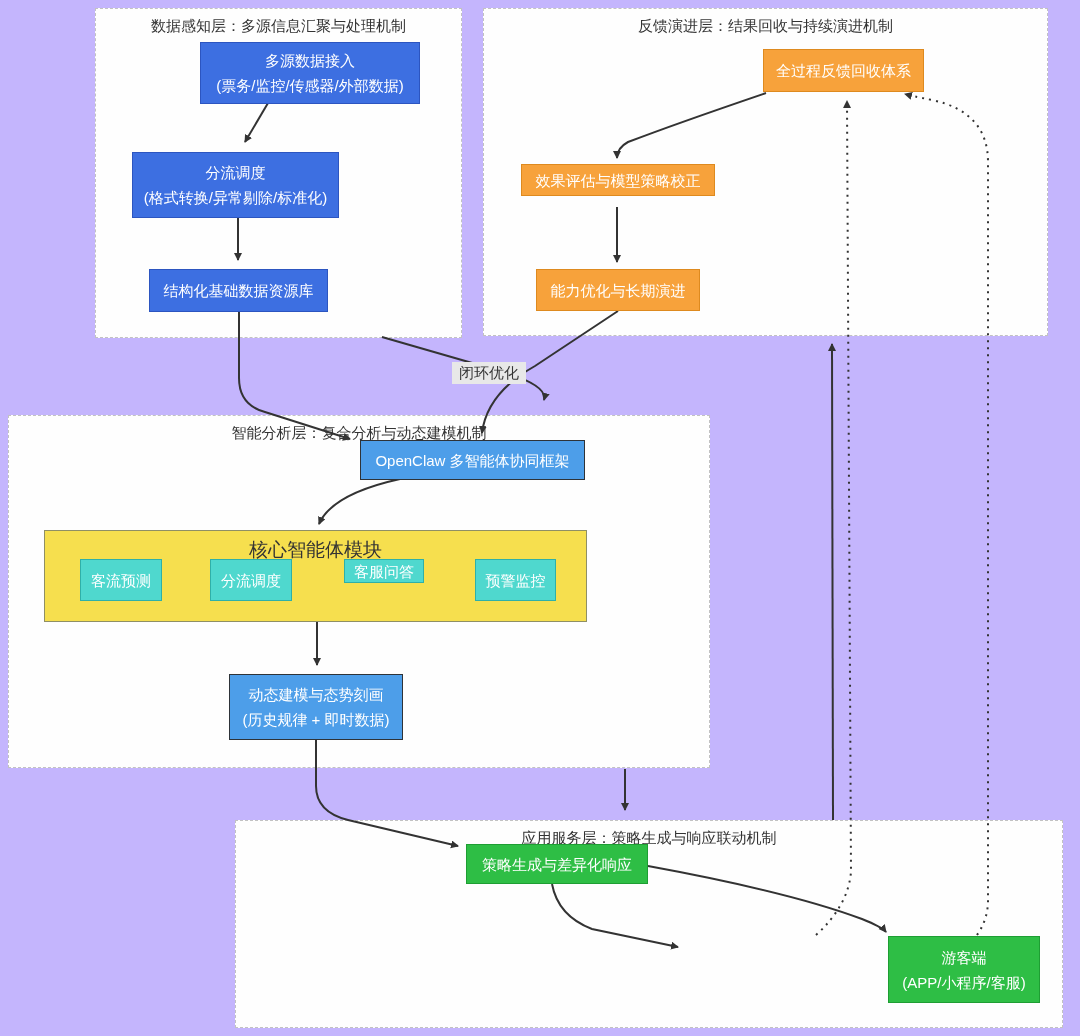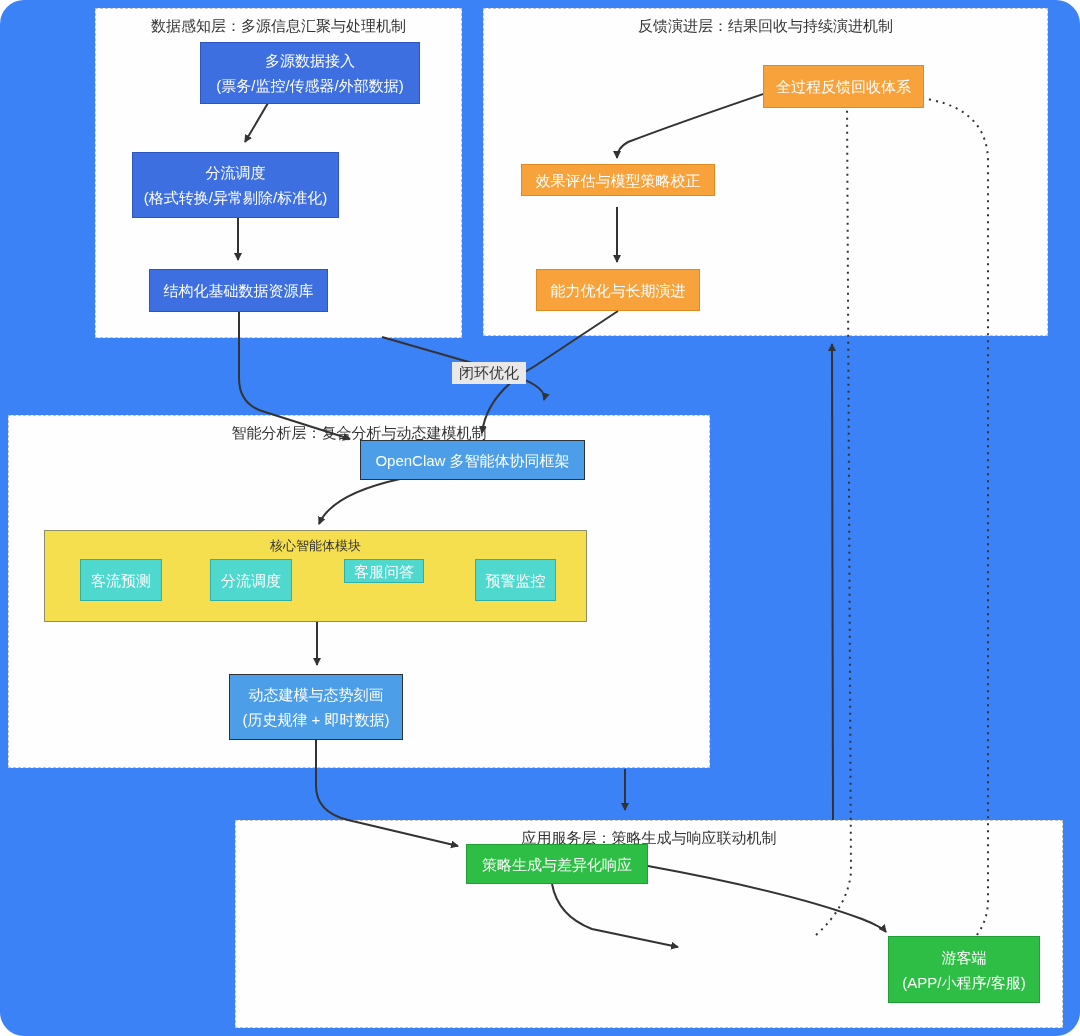--- a/index.html
+++ b/index.html
@@ -1,35 +1,35 @@
 <!DOCTYPE html>
 <html><head>
 <meta charset="utf-8">
 <style>
   html,body{margin:0;padding:0;background:#ffffff;}
   body{font-family:"Liberation Sans","DejaVu Sans",sans-serif;}
-  .canvas{position:relative;width:1080px;height:1036px;background:#3b82f6;overflow:hidden;border-radius:24px;}
+  .canvas{position:relative;width:1080px;height:1036px;background:#c4b5fd;overflow:hidden;}
 
   
   .layer{position:absolute;border:1.5px dashed #c2c2c2;background:#fefefe;box-sizing:border-box;}
   .layer-title{position:absolute;width:100%;top:8px;text-align:center;font-size:15px;color:#333;}
 
   
   svg.edges{position:absolute;left:0;top:0;pointer-events:none;}
 
   
   .node{position:absolute;box-sizing:border-box;display:flex;flex-direction:column;align-items:center;justify-content:center;text-align:center;font-size:15px;line-height:25px;}
   .node .l1,.node .l2{white-space:nowrap;}
   .blue{background:#3D6FE1;border:1.5px solid #2C55C0;color:#fff;}
   .lblue{background:#4D9EE9;border:1.5px solid #2e3338;color:#fff;}
   .orange{background:#F7A23B;border:1.5px solid #DE8A1F;color:#fff;}
   .green{background:#2EBE45;border:1.5px solid #1E9E33;color:#fff;}
   .cyan{background:#4FD8CE;border:1.5px solid #2FB0A8;color:#fff;}
   .yellow-group{position:absolute;box-sizing:border-box;background:#F6DF4E;border:1.5px solid #8f8f65;}
-  .yellow-title{position:absolute;width:100%;top:6px;text-align:center;font-size:13px;color:#333;}
+  .yellow-title{position:absolute;width:100%;top:6px;text-align:center;font-size:19px;color:#333;}
   .edge-label{position:absolute;background:#e8e8e8;color:#333;font-size:15px;display:flex;align-items:center;justify-content:center;}
 </style>
 </head>
 <body>
 
 <div class="canvas">
 
   <div class="layer" style="left:95px;top:8px;width:367px;height:330px;">
     <div class="layer-title">数据感知层：多源信息汇聚与处理机制</div>
   </div>
@@ -72,21 +72,21 @@
   <div class="node blue" style="left:200px;top:42px;width:220px;height:62px;">
     <div class="l1">多源数据接入</div>
     <div class="l2">(票务/监控/传感器/外部数据)</div>
   </div>
   <div class="node blue" style="left:132px;top:152px;width:207px;height:66px;">
     <div class="l1">分流调度</div>
     <div class="l2">(格式转换/异常剔除/标准化)</div>
   </div>
   <div class="node blue" style="left:149px;top:269px;width:179px;height:43px;">结构化基础数据资源库</div>
 
-  <div class="node orange" style="left:763px;top:49px;width:161px;height:43px;margin-top:16px;">全过程反馈回收体系</div>
+  <div class="node orange" style="left:763px;top:49px;width:161px;height:43px;">全过程反馈回收体系</div>
   <div class="node orange" style="left:521px;top:164px;width:194px;height:32px;">效果评估与模型策略校正</div>
   <div class="node orange" style="left:536px;top:269px;width:164px;height:42px;">能力优化与长期演进</div>
 
   <div class="edge-label" style="left:452px;top:362px;width:74px;height:22px;">闭环优化</div>
 
   <div class="node lblue" style="left:360px;top:440px;width:225px;height:40px;">OpenClaw 多智能体协同框架</div>
 
   <div class="yellow-group" style="left:44px;top:530px;width:543px;height:92px;">
     <div class="yellow-title">核心智能体模块</div>
   </div>

